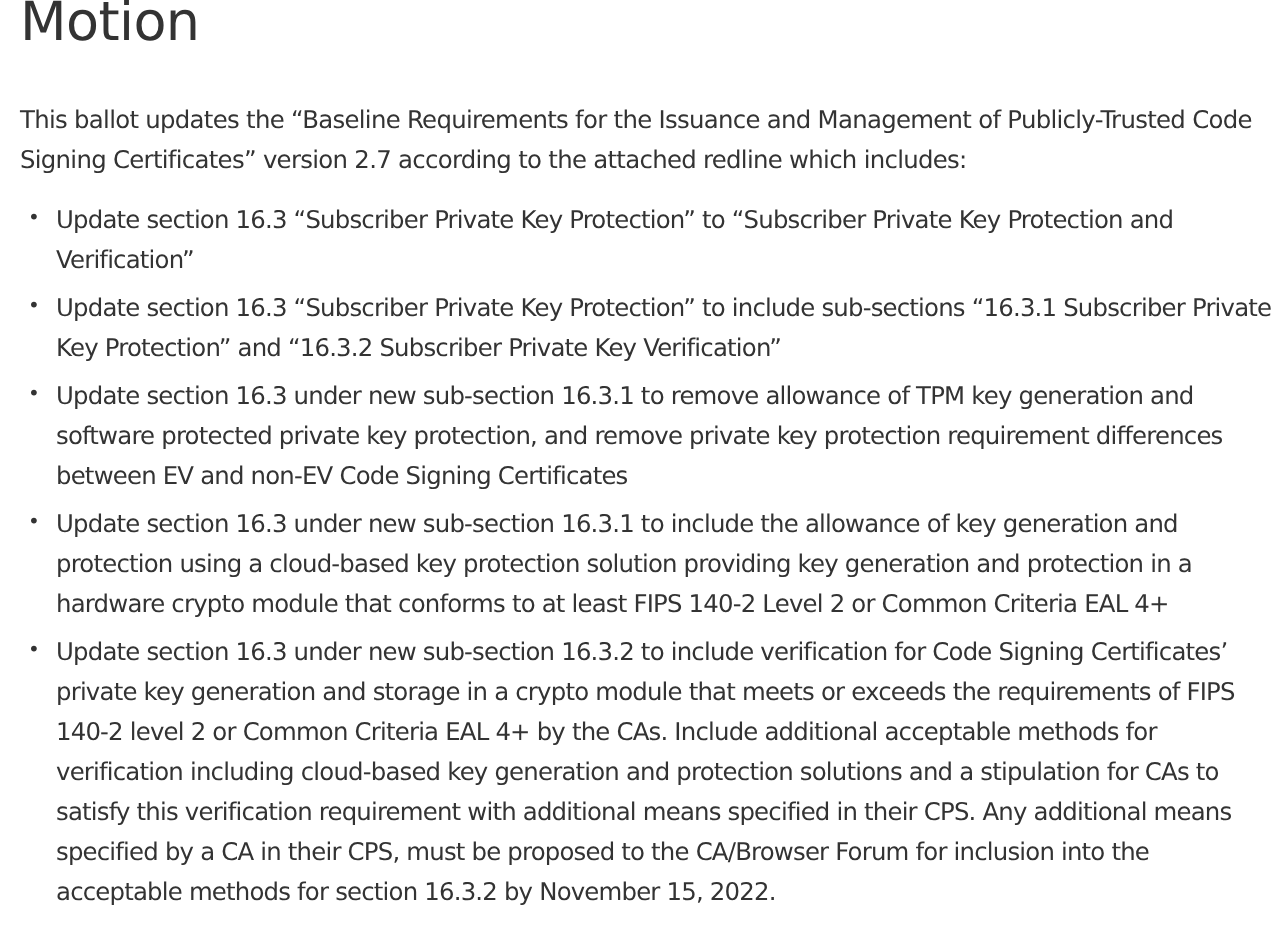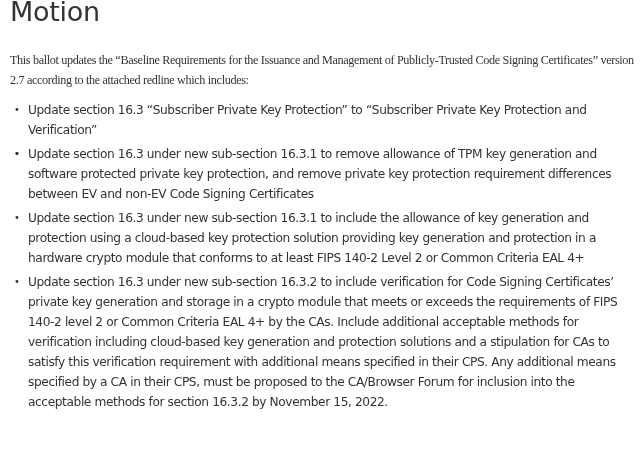--- a/index.html
+++ b/index.html
@@ -30,21 +30,20 @@
       position: relative;
       top: -2px;
     }
     p.intro {
       margin: 22px 0 0 0;
       font-size: 12.2px;
       line-height: 20px;
       color: #333333;
       letter-spacing: -0.35px;
       width: 630px;
-      font-family: Liberation Serif, serif;
     }
     ul {
       margin: 10px 0 0 0;
       padding: 0 0 0 18px;
       list-style: none;
       width: 610px;
     }
     li {
       position: relative;
       font-size: 12.2px;
@@ -67,20 +66,21 @@
 <div class="page">
   <h1>Motion</h1>
   <p class="intro">This ballot updates the “Baseline Requirements for the Issuance and Management of Publicly-Trusted Code Signing Certificates” version 2.7 according to the attached redline which includes:</p>
   <ul>
     <li>
       <span class="bullet">•</span>
       <span>Update section 16.3 “Subscriber Private Key Protection” to “Subscriber Private Key Protection and Verification”</span>
     </li>
     <li>
       <span class="bullet">•</span>
+      <span>Update section 16.3 “Subscriber Private Key Protection” to include sub-sections “16.3.1 Subscriber Private Key Protection” and “16.3.2 Subscriber Private Key Verification”</span>
     </li>
     <li>
       <span class="bullet">•</span>
       <span>Update section 16.3 under new sub-section 16.3.1 to remove allowance of TPM key generation and software protected private key protection, and remove private key protection requirement differences between EV and non-EV Code Signing Certificates</span>
     </li>
     <li>
       <span class="bullet">•</span>
       <span>Update section 16.3 under new sub-section 16.3.1 to include the allowance of key generation and protection using a cloud-based key protection solution providing key generation and protection in a hardware crypto module that conforms to at least FIPS 140-2 Level 2 or Common Criteria EAL 4+</span>
     </li>
     <li>

